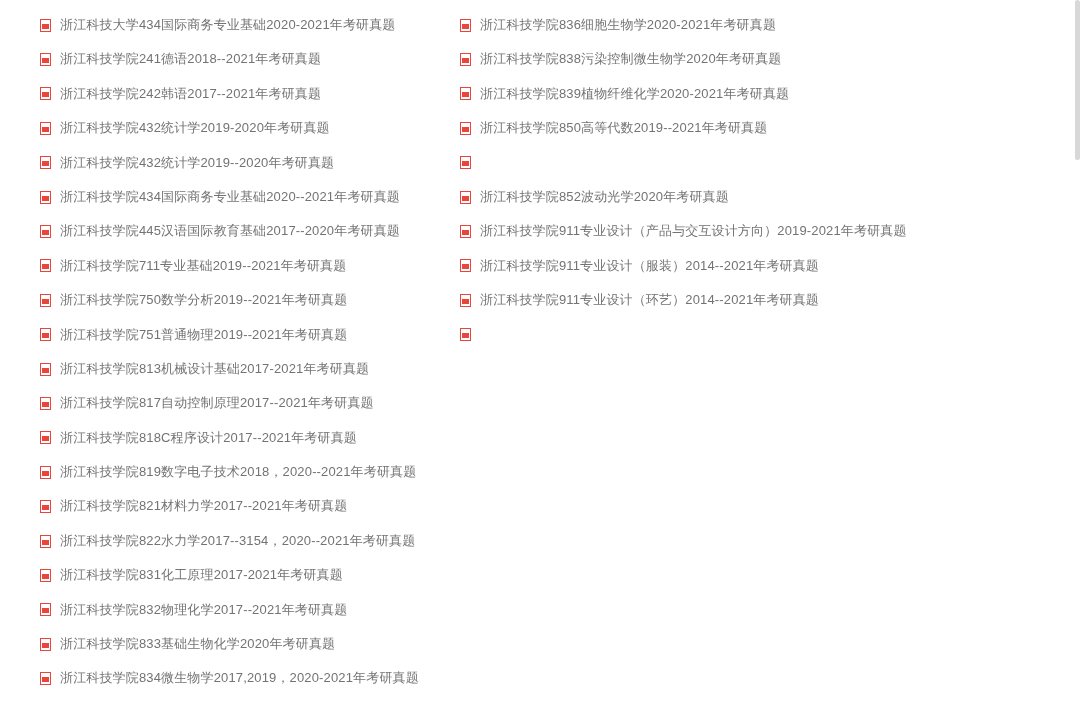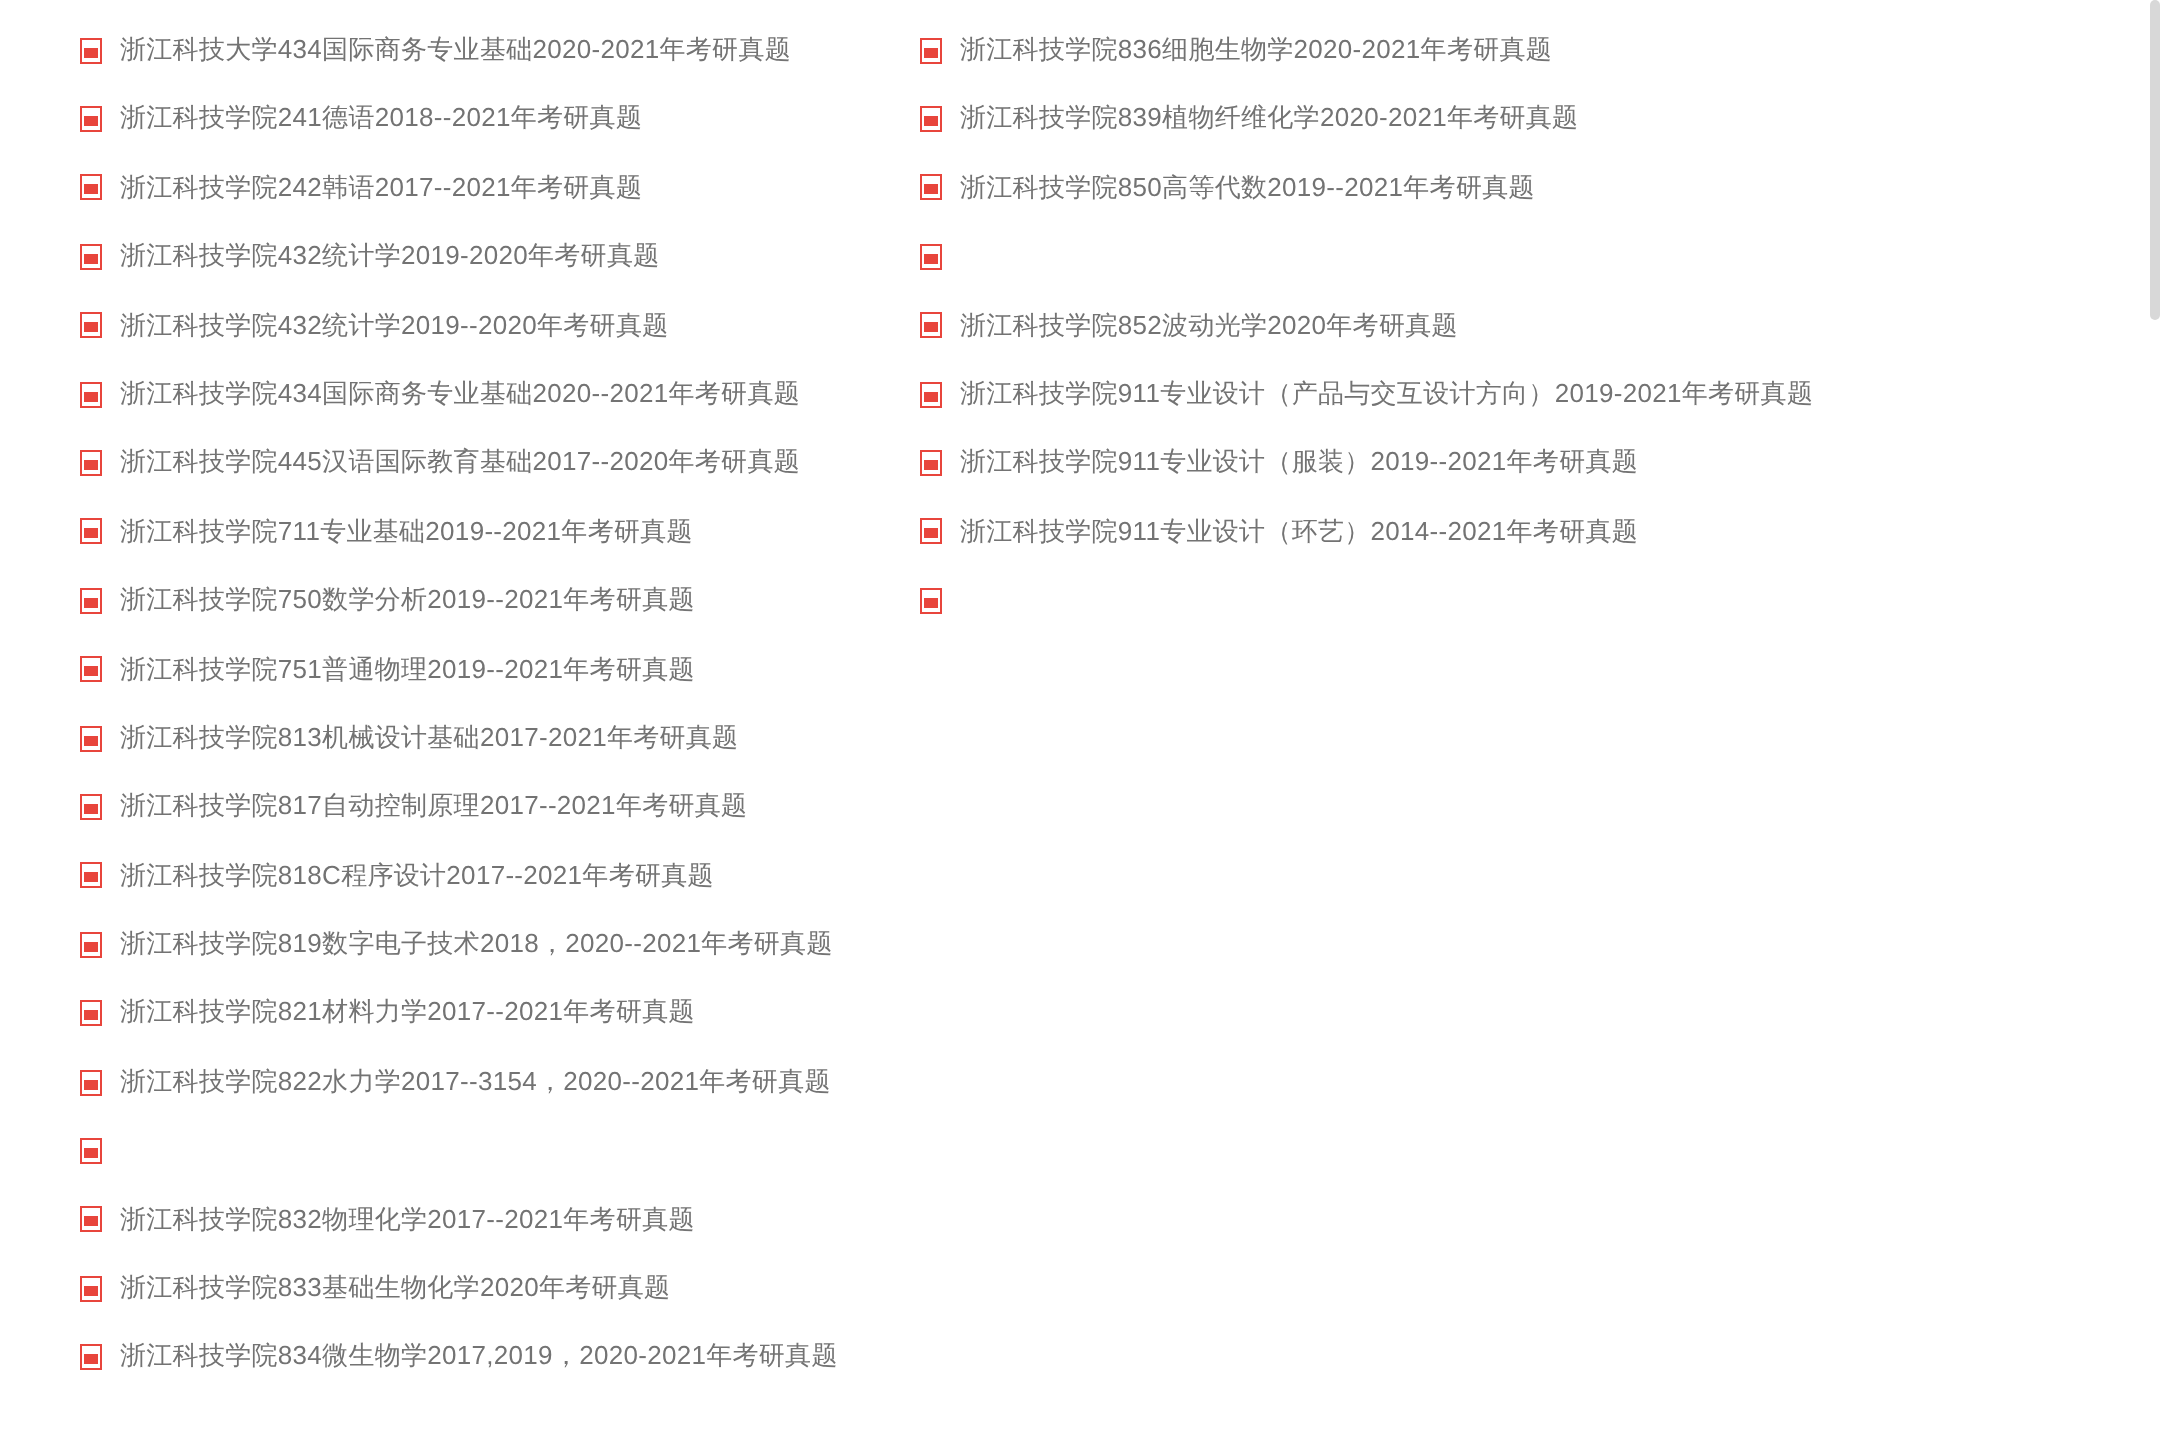--- a/index.html
+++ b/index.html
@@ -244,20 +244,21 @@
       <span class="file-label">浙江科技学院822水力学2017--3154，2020--2021年考研真题</span>
     </div>
 
     <div class="file-item">
       <span class="pdf-icon">
         <svg width="11" height="13" viewBox="0 0 11 13">
             <rect x="0.5" y="0.5" width="10" height="12" fill="#ffffff" stroke="#e8453c" stroke-width="1"></rect>
             <rect x="2" y="5" width="7" height="5" fill="#e8453c"></rect>
           </svg>
       </span>
+      <span class="file-label">浙江科技学院831化工原理2017-2021年考研真题</span>
     </div>
 
     <div class="file-item">
       <span class="pdf-icon">
         <svg width="11" height="13" viewBox="0 0 11 13">
             <rect x="0.5" y="0.5" width="10" height="12" fill="#ffffff" stroke="#e8453c" stroke-width="1"></rect>
             <rect x="2" y="5" width="7" height="5" fill="#e8453c"></rect>
           </svg>
       </span>
       <span class="file-label">浙江科技学院832物理化学2017--2021年考研真题</span>
@@ -290,20 +291,29 @@
     <div class="file-item">
       <span class="pdf-icon">
         <svg width="11" height="13" viewBox="0 0 11 13">
             <rect x="0.5" y="0.5" width="10" height="12" fill="#ffffff" stroke="#e8453c" stroke-width="1"></rect>
             <rect x="2" y="5" width="7" height="5" fill="#e8453c"></rect>
           </svg>
       </span>
       <span class="file-label">浙江科技学院836细胞生物学2020-2021年考研真题</span>
     </div>
 
+    <div class="file-item">
+      <span class="pdf-icon">
+        <svg width="11" height="13" viewBox="0 0 11 13">
+            <rect x="0.5" y="0.5" width="10" height="12" fill="#ffffff" stroke="#e8453c" stroke-width="1"></rect>
+            <rect x="2" y="5" width="7" height="5" fill="#e8453c"></rect>
+          </svg>
+      </span>
+      <span class="file-label">浙江科技学院838污染控制微生物学2020年考研真题</span>
+    </div>
 
     <div class="file-item">
       <span class="pdf-icon">
         <svg width="11" height="13" viewBox="0 0 11 13">
             <rect x="0.5" y="0.5" width="10" height="12" fill="#ffffff" stroke="#e8453c" stroke-width="1"></rect>
             <rect x="2" y="5" width="7" height="5" fill="#e8453c"></rect>
           </svg>
       </span>
       <span class="file-label">浙江科技学院839植物纤维化学2020-2021年考研真题</span>
     </div>
@@ -347,21 +357,21 @@
       <span class="file-label">浙江科技学院911专业设计（产品与交互设计方向）2019-2021年考研真题</span>
     </div>
 
     <div class="file-item">
       <span class="pdf-icon">
         <svg width="11" height="13" viewBox="0 0 11 13">
             <rect x="0.5" y="0.5" width="10" height="12" fill="#ffffff" stroke="#e8453c" stroke-width="1"></rect>
             <rect x="2" y="5" width="7" height="5" fill="#e8453c"></rect>
           </svg>
       </span>
-      <span class="file-label">浙江科技学院911专业设计（服装）2019--2021年考研真题</span>
+      <span class="file-label">浙江科技学院911专业设计（服装）2014--2021年考研真题</span>
     </div>
 
     <div class="file-item">
       <span class="pdf-icon">
         <svg width="11" height="13" viewBox="0 0 11 13">
             <rect x="0.5" y="0.5" width="10" height="12" fill="#ffffff" stroke="#e8453c" stroke-width="1"></rect>
             <rect x="2" y="5" width="7" height="5" fill="#e8453c"></rect>
           </svg>
       </span>
       <span class="file-label">浙江科技学院911专业设计（环艺）2014--2021年考研真题</span>

